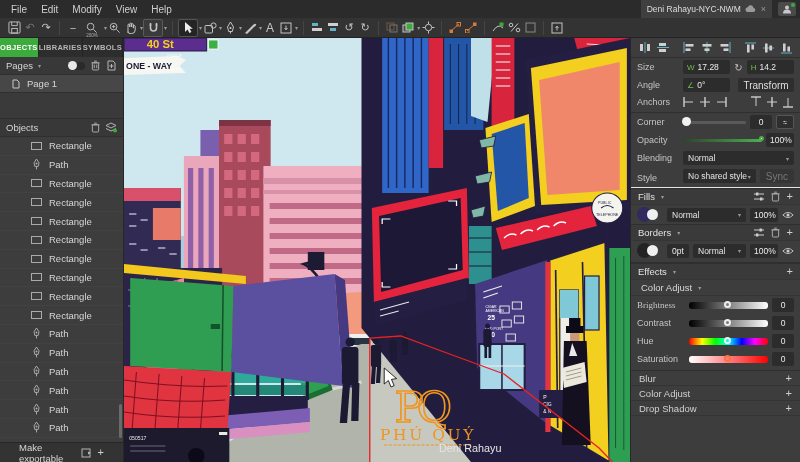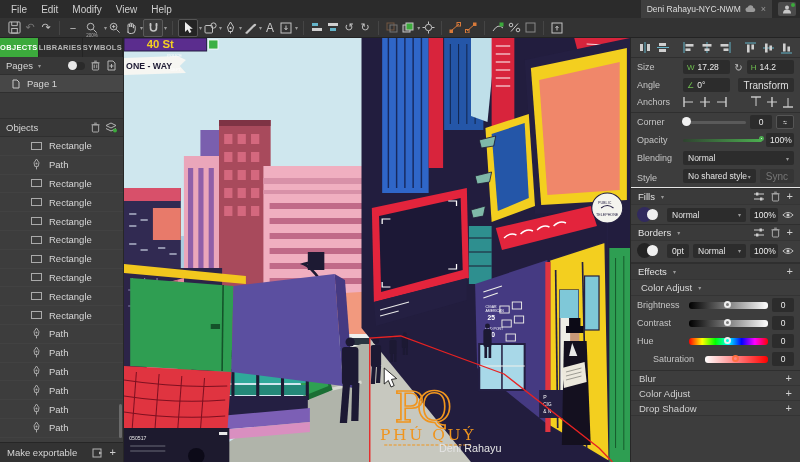--- a/index.html
+++ b/index.html
@@ -33,21 +33,21 @@
   .sec-hdr .grow { flex:1; }
   .hicon { width:12px; height:12px; display:flex; align-items:center; justify-content:center; color:#b5b5b5; }
   .toggle { width:17px; height:8px; background:#2a2a2a; border-radius:4px; position:relative; }
   .toggle .knob { position:absolute; left:0; top:-1px; width:9px; height:9px; background:#e8e8e8; border-radius:50%; }
   .page-row { height:18px; background:#474747; display:flex; align-items:center; gap:5px; padding-left:10px; border-bottom:1px solid #2f2f2f; flex:0 0 auto; }
   .lp-gap { height:26px; background:#3a3a3a; border-bottom:1px solid #2f2f2f; flex:0 0 auto; }
   .obj-list { flex:1; overflow:hidden; position:relative; background:#3d3d3d; }
   .obj-row { height:18.8px; display:flex; align-items:center; gap:7px; padding-left:30px; border-bottom:1px solid #424242; }
   .obj-ic { width:12px; display:flex; justify-content:center; }
   .scrollhint { position:absolute; right:1px; bottom:4px; width:3px; height:34px; background:#6a6a6a; border-radius:2px; }
-  .lfooter { height:20px; background:#333; border-top:1px solid #262626; display:flex; align-items:center; padding:0 7px; gap:6px; flex:0 0 auto; }
+  .lfooter { height:20px; background:#333; border-top:1px solid #262626; display:flex; align-items:center; padding:0 19px; gap:6px; flex:0 0 auto; }
   .lfooter .grow { flex:1; }
   
   .canvas { flex:1; position:relative; background:#cfe7ee; min-width:0; }
   .canvas svg { position:absolute; inset:0; width:100%; height:100%; }
   
   .rpanel { width:170px; flex:0 0 auto; background:#3d3d3d; border-left:1px solid #272727; font-size:9.5px; color:#c6c6c6; display:flex; flex-direction:column; overflow:hidden; }
   .r-align { height:20px; display:flex; align-items:center; gap:6px; padding:0 8px; border-bottom:1px solid #2f2f2f; flex:0 0 auto; }
   .r-align .sp { flex:1; }
   .rrow { display:flex; align-items:center; padding:2px 6px; gap:4px; flex:0 0 auto; }
   .rlabel { width:42px; flex:0 0 auto; font-size:9px; color:#c4c4c4; }
@@ -1126,42 +1126,42 @@
         <span>Effects</span>
           <span class="caret">▾</span>
           <span class="grow"></span>
         <span class="plus">+</span>
       </div>
       <div class="subhdr">
         <span>Color Adjust</span>
           <span class="caret">▾</span>
       </div>
       <div class="rrow">
-        <span class="rlabel" style="width:48px;">Brightness</span>
+        <span class="rlabel" style="width:48px;font-family:Liberation Serif, serif;">Brightness</span>
         <span class="adj-track t-bw">
             <span class="h"></span>
           </span>
         <span class="fld w24">0</span>
       </div>
       <div class="rrow">
         <span class="rlabel" style="width:48px;">Contrast</span>
         <span class="adj-track t-bw">
             <span class="h"></span>
           </span>
         <span class="fld w24">0</span>
       </div>
       <div class="rrow">
         <span class="rlabel" style="width:48px;">Hue</span>
         <span class="adj-track t-hue">
             <span class="h"></span>
           </span>
         <span class="fld w24">0</span>
       </div>
       <div class="rrow" style="border-bottom:1px solid #2f2f2f;padding-bottom:4px;">
-        <span class="rlabel" style="width:48px;margin-left:16px;">Saturation</span>
+        <span class="rlabel" style="width:48px;">Saturation</span>
         <span class="adj-track t-sat">
             <span class="h"></span>
           </span>
         <span class="fld w24">0</span>
       </div>
       <div class="fx-row">
         <span>Blur</span>
           <span class="grow"></span>
           <span class="plus">+</span>
       </div>

